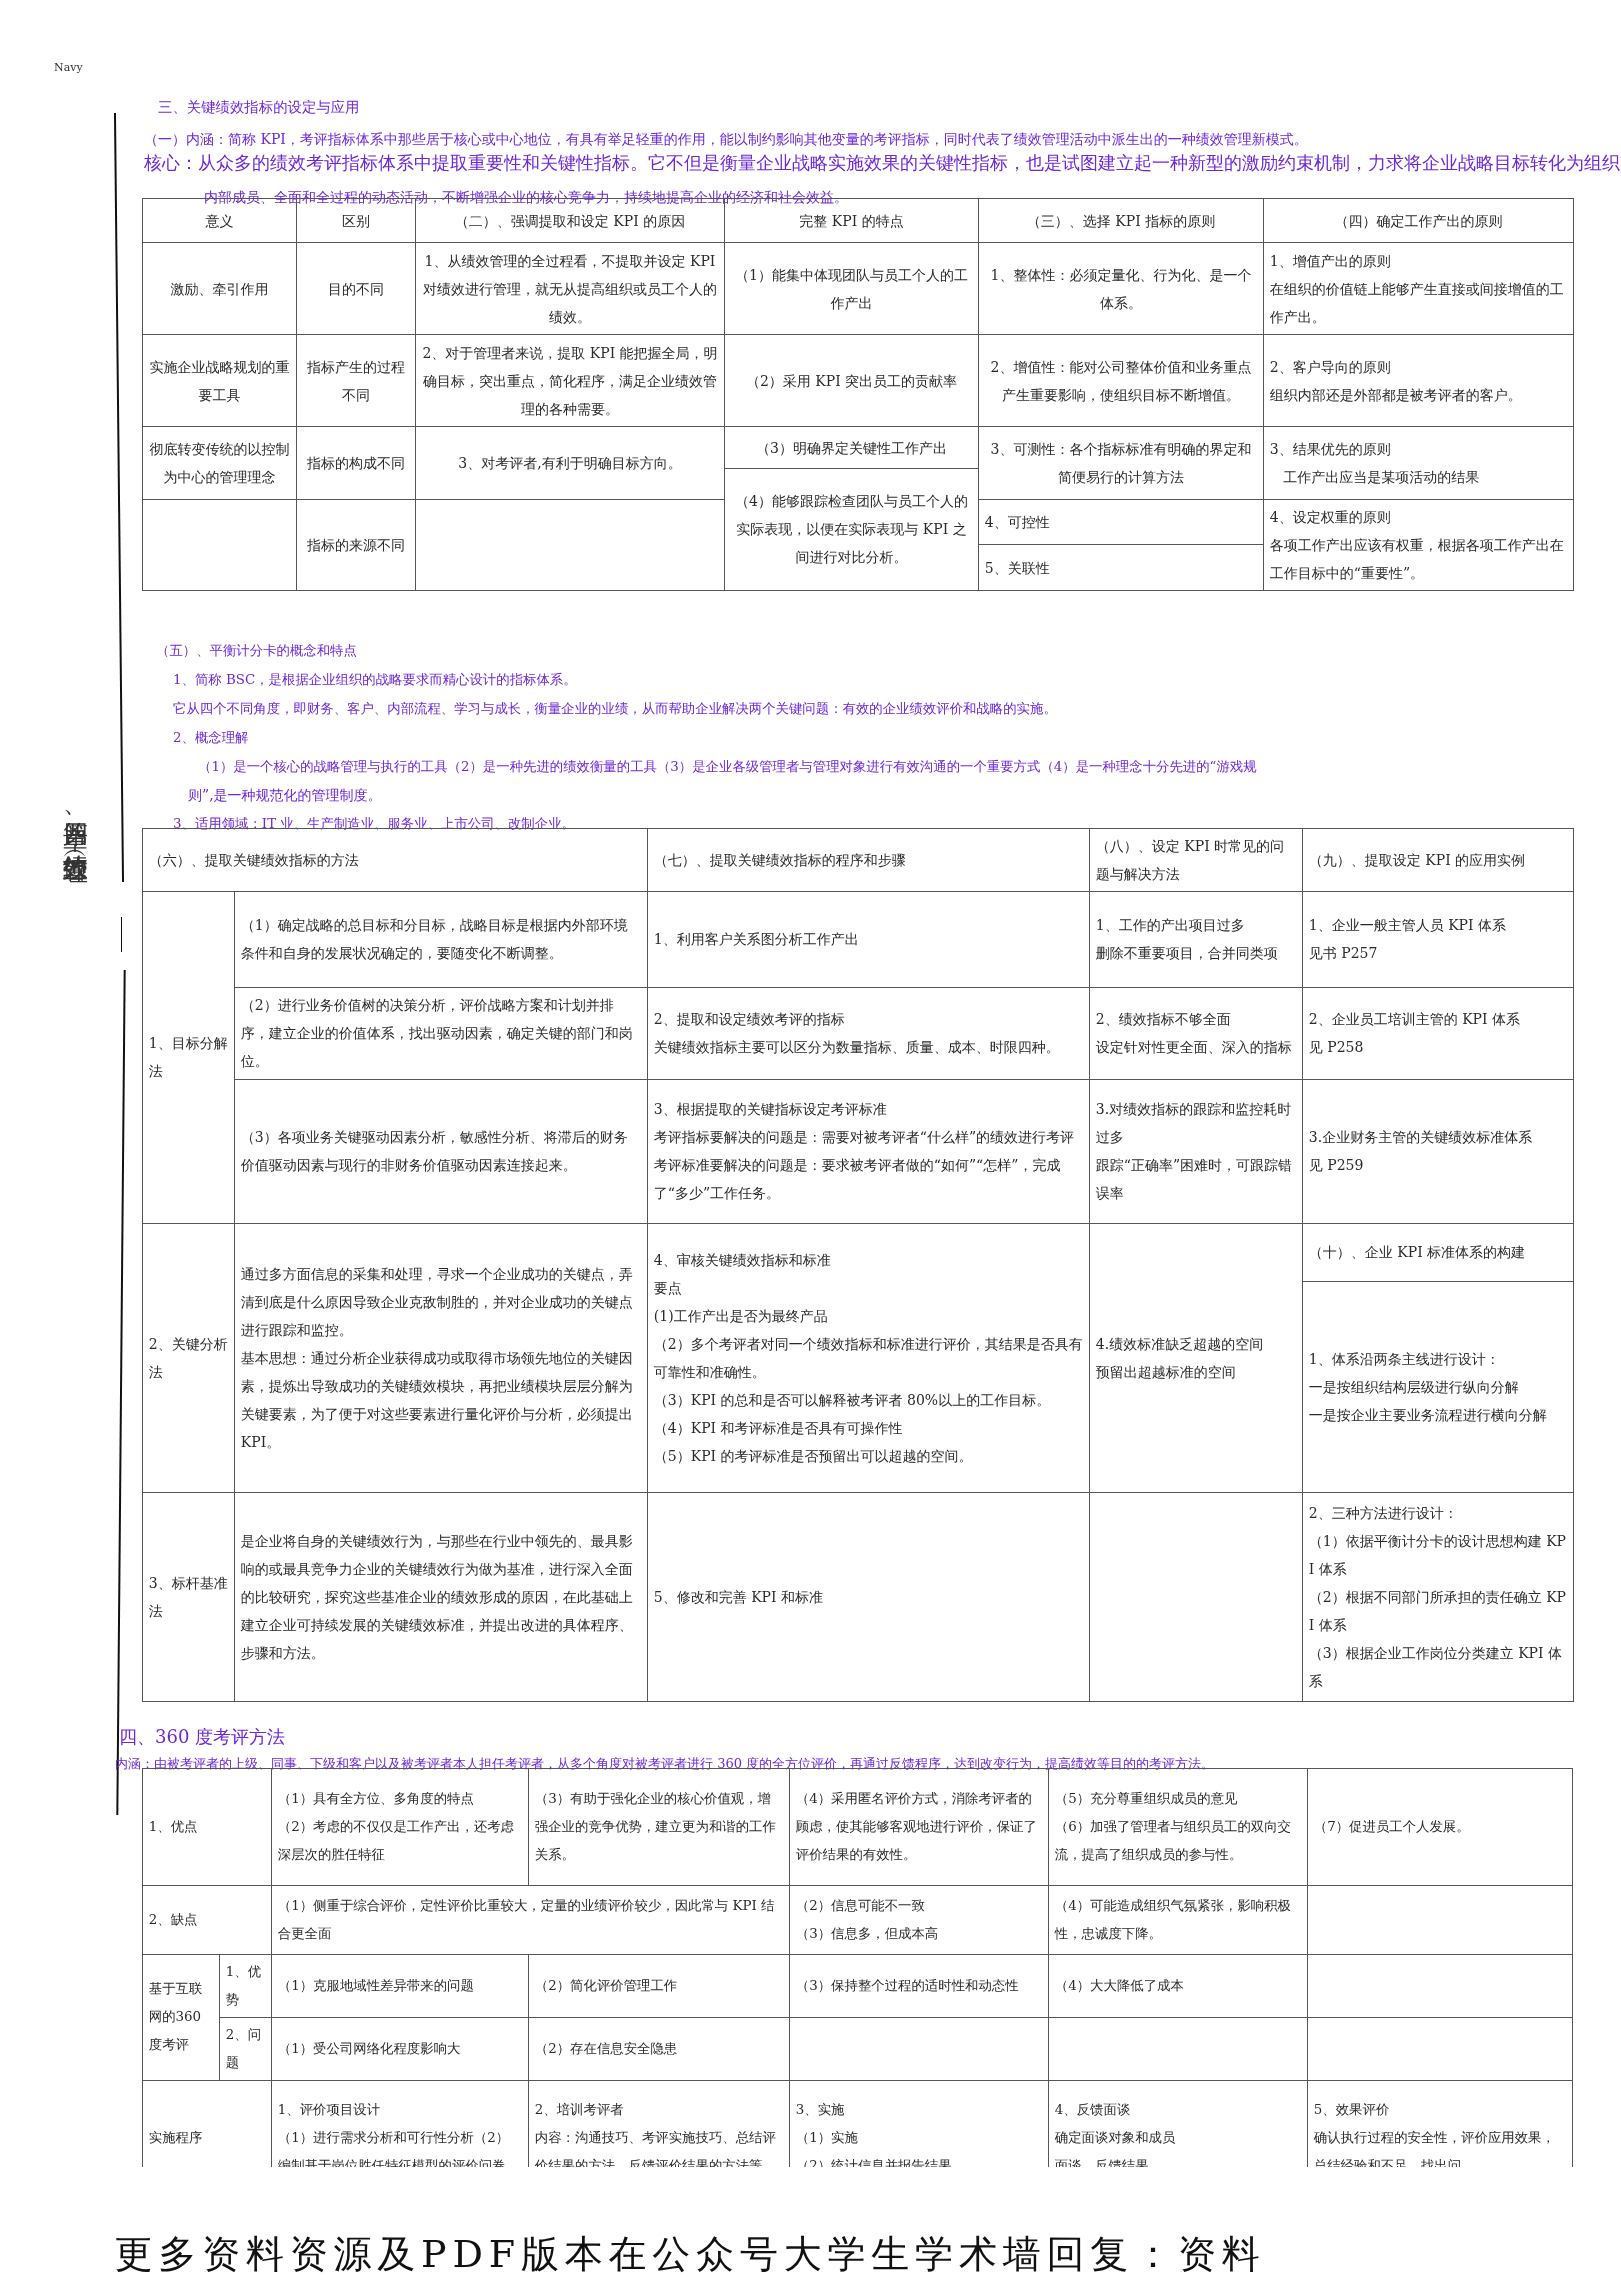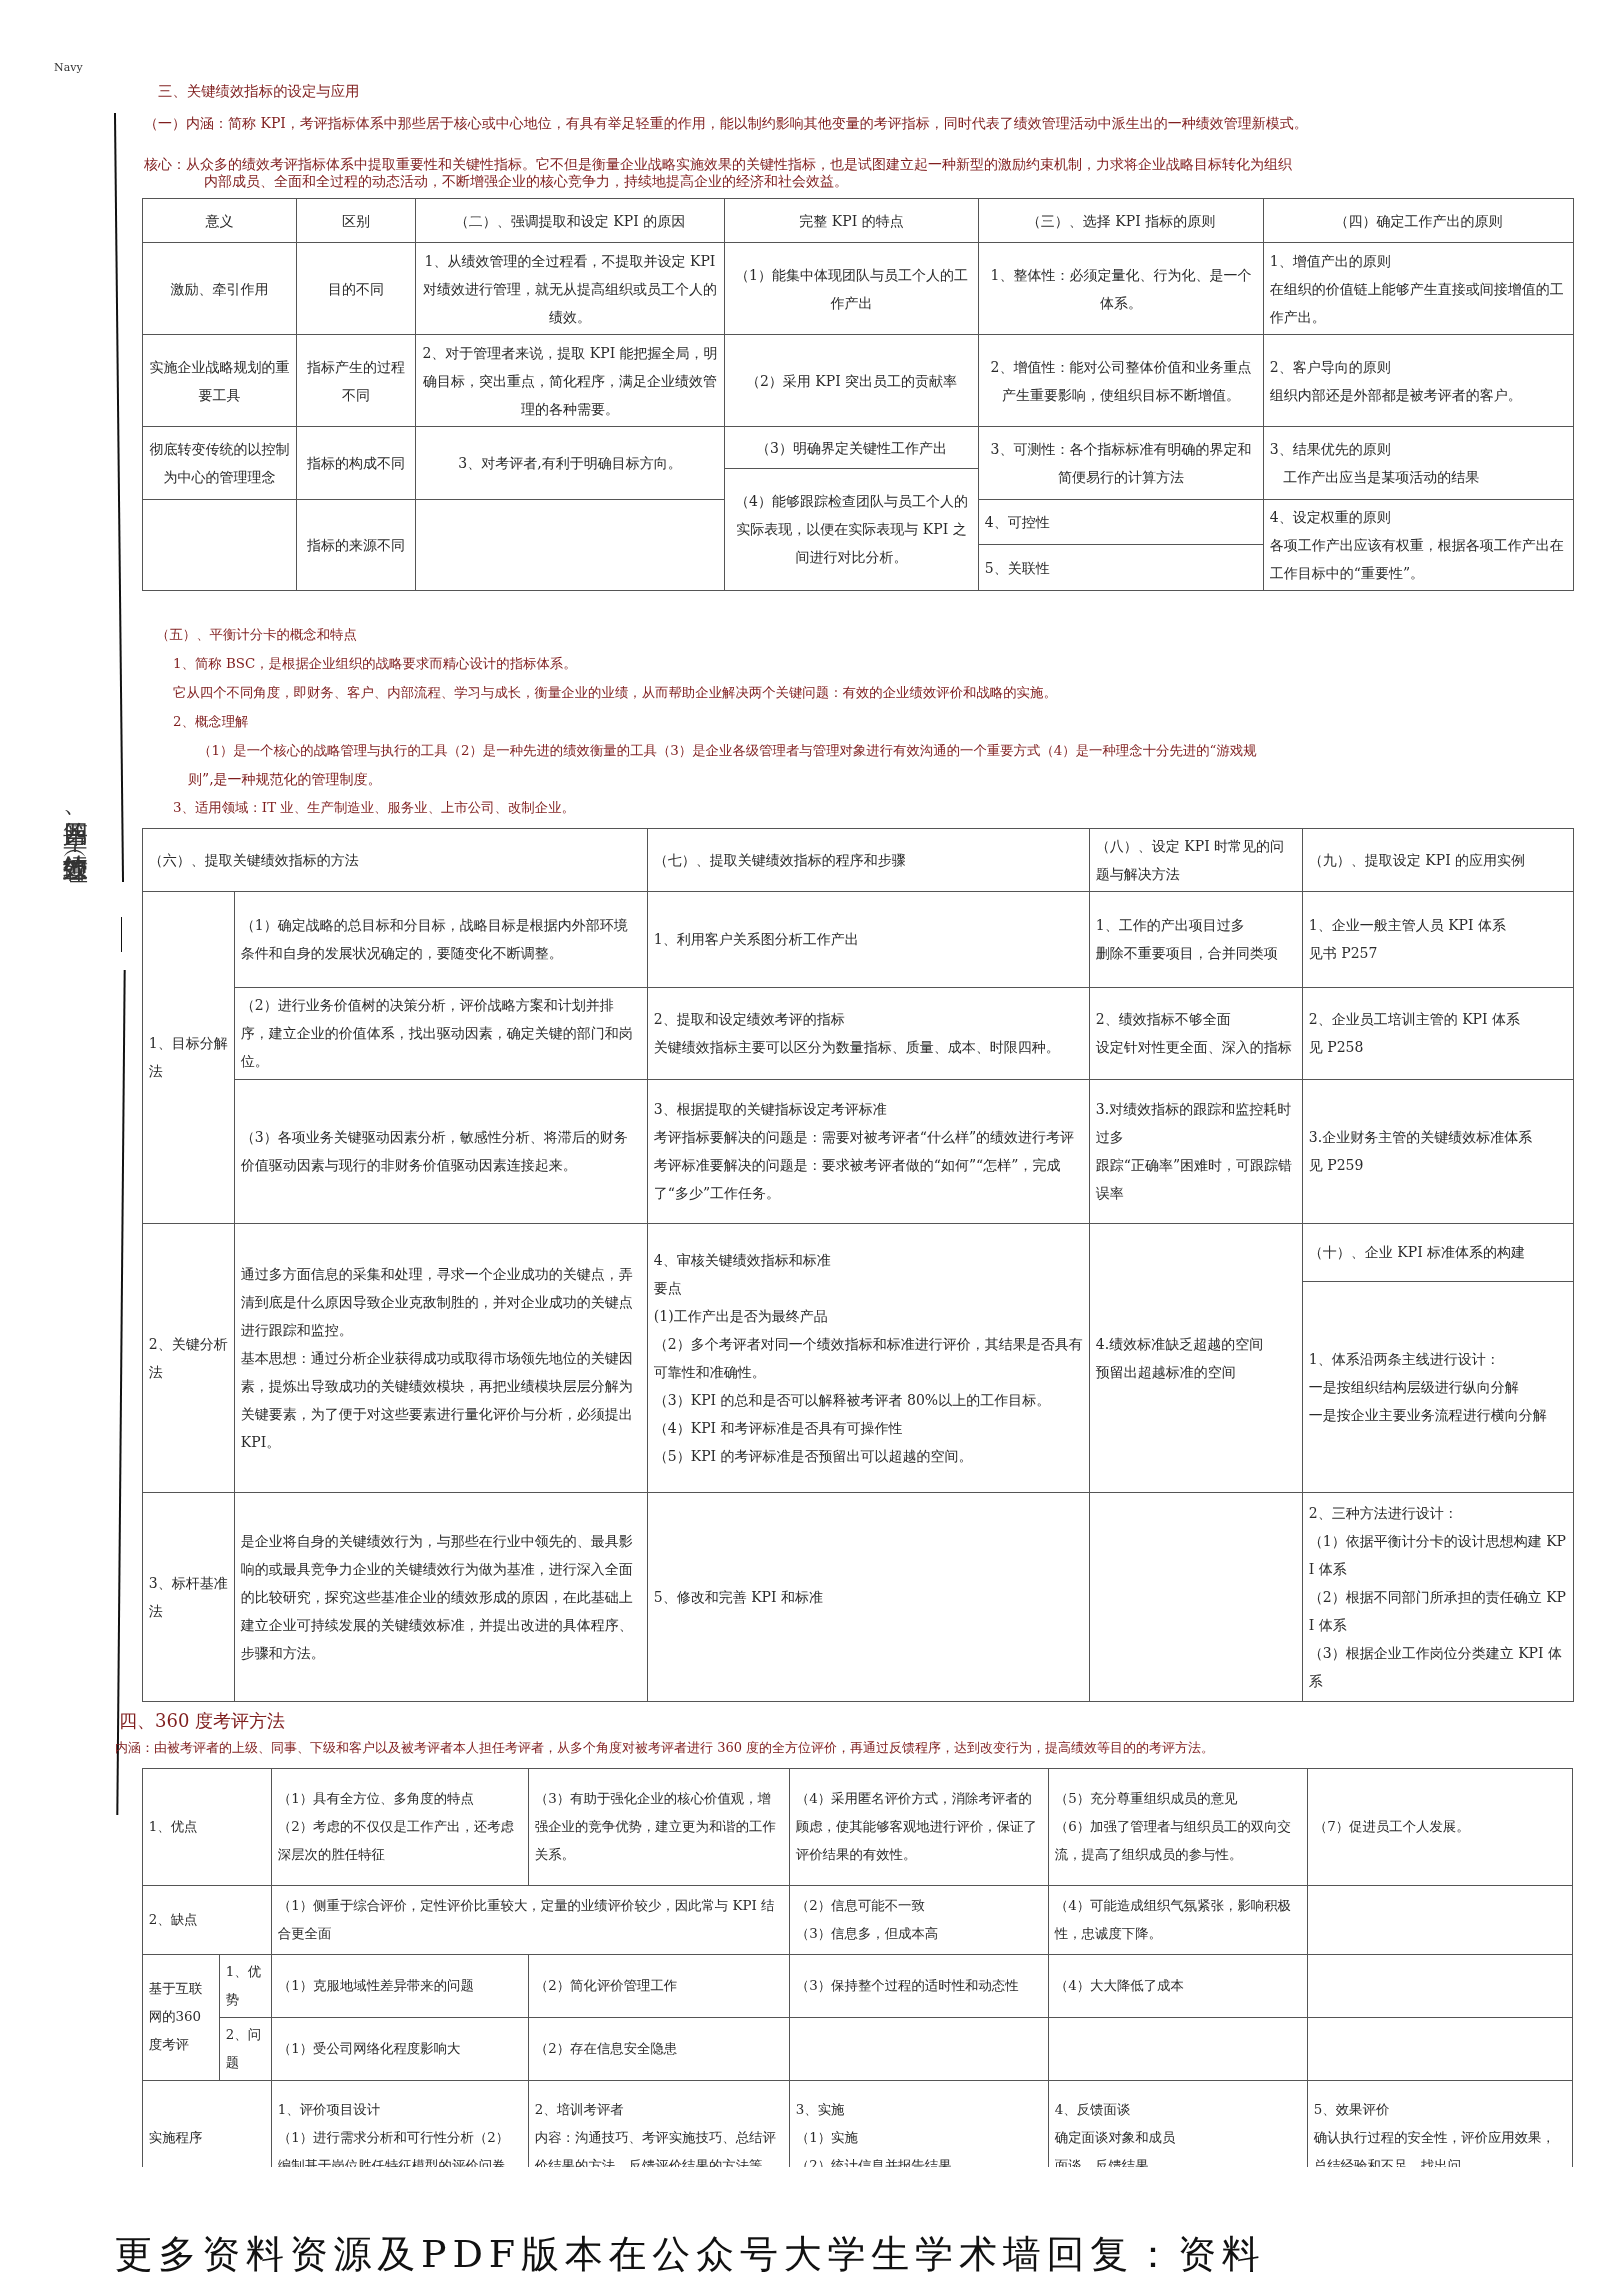--- a/index.html
+++ b/index.html
@@ -1,20 +1,20 @@
 <!DOCTYPE html>
 <html><head>
 <meta charset="utf-8">
 <style>
   html,body{margin:0;padding:0;background:#fff;}
   body{width:1622px;height:2292px;position:relative;overflow:hidden;
        font-family:"DejaVu Serif","Liberation Serif",serif;color:#222;}
   .abs{position:absolute;}
   .navy{left:54px;top:61px;font-size:11px;color:#333;}
-  .t{font-size:14.4px;line-height:21px;white-space:nowrap;color:#7f1d1d;}
+  .t{font-size:14.4px;line-height:21px;white-space:nowrap;color:#6d28d9;margin-top:16px;}
   table{border-collapse:collapse;table-layout:fixed;position:absolute;font-size:14px;color:#2a2a2a;}
   td{border:1.5px solid #555;padding:2.9px 5.8px;vertical-align:middle;line-height:28px;word-break:break-all;}
   td.c{text-align:center;}
   .brace-line{position:absolute;background:#111;width:1.9px;}
   .chapter{position:absolute;left:63px;top:802px;width:29px;font-size:25px;line-height:33px;
            writing-mode:vertical-rl;letter-spacing:1.9px;color:#333;font-family:"DejaVu Sans","Liberation Sans",sans-serif;}
   .footer{position:absolute;left:0;width:1380px;top:2229px;text-align:center;font-size:38px;
           letter-spacing:5.8px;color:#111;font-family:"DejaVu Serif",serif;}
   .ml{display:block;}
 </style>
@@ -23,21 +23,21 @@
 
 <div class="abs navy">Navy</div>
 
 <div class="brace-line" style="left:118px;top:113px;height:769px;transform:rotate(-0.6deg);"></div>
 <div class="brace-line" style="left:120px;top:970px;height:845px;transform:rotate(0.5deg);"></div>
 <div class="abs" style="left:100px;top:917px;width:21px;height:35px;border-right:1.9px solid #111;border-radius:0 0 0 19px;"></div>
 <div class="chapter">第四章、绩效管理（二）</div>
 
 <div class="abs t" style="left:158px;top:81px;">三、关键绩效指标的设定与应用</div>
 <div class="abs t" style="left:144px;top:113px;font-size:14px;">（一）内涵：简称 KPI，考评指标体系中那些居于核心或中心地位，有具有举足轻重的作用，能以制约影响其他变量的考评指标，同时代表了绩效管理活动中派生出的一种绩效管理新模式。</div>
-<div class="abs t" style="left:144px;top:154px;font-size:14px;">核心：从众多的绩效考评指标体系中提取重要性和关键性指标。它不但是衡量企业战略实施效果的关键性指标，也是试图建立起一种新型的激励约束机制，力求将企业战略目标转化为组织</div>
+<div class="abs t" style="left:144px;top:136px;font-size:18px;">核心：从众多的绩效考评指标体系中提取重要性和关键性指标。它不但是衡量企业战略实施效果的关键性指标，也是试图建立起一种新型的激励约束机制，力求将企业战略目标转化为组织</div>
 <div class="abs t" style="left:204px;top:171px;font-size:14px;">内部成员、全面和全过程的动态活动，不断增强企业的核心竞争力，持续地提高企业的经济和社会效益。</div>
 
 <table style="left:142px;top:198px;width:1431px;">
   <colgroup>
       <col style="width:154px">
       <col style="width:119px">
       <col style="width:309px">
       <col style="width:254px">
       <col style="width:285px">
       <col style="width:310px">

